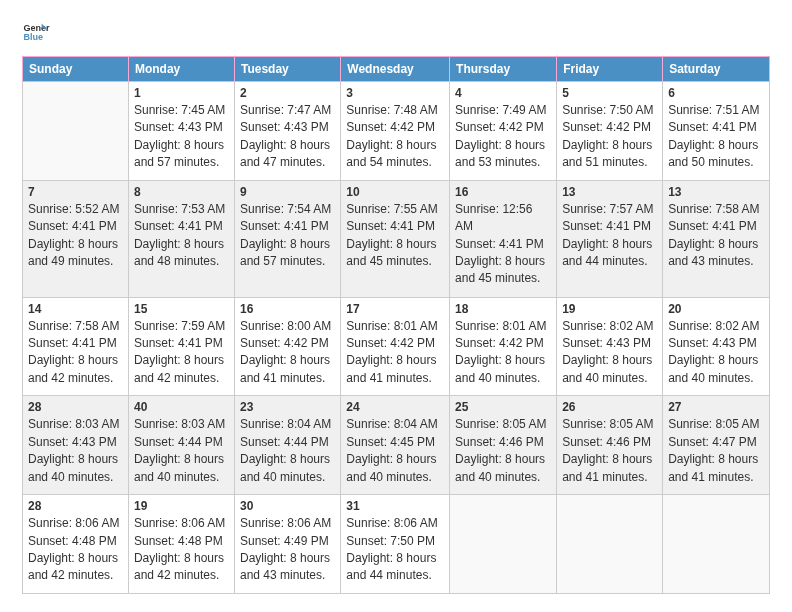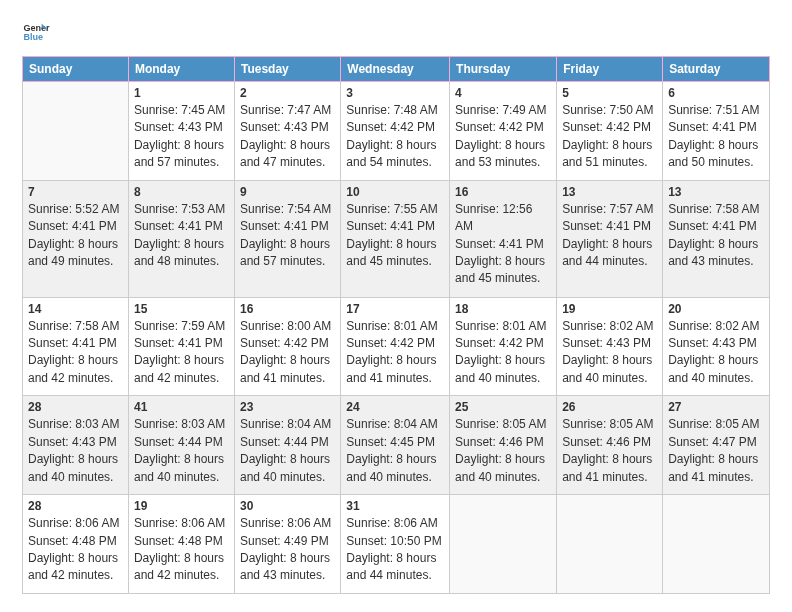--- a/index.html
+++ b/index.html
@@ -212,21 +212,21 @@
             <span class="day-num">20</span>
             <div class="day-info"><span>Sunrise: 8:02 AM</span><br><span>Sunset: 4:43 PM</span><br><span>Daylight: 8 hours</span><br><span>and 40 minutes.</span></div>
           </td>
         </tr>
         <tr class="row-shaded">
           <td>
             <span class="day-num">28</span>
             <div class="day-info"><span>Sunrise: 8:03 AM</span><br><span>Sunset: 4:43 PM</span><br><span>Daylight: 8 hours</span><br><span>and 40 minutes.</span></div>
           </td>
           <td>
-            <span class="day-num">41</span>
+            <span class="day-num">40</span>
             <div class="day-info"><span>Sunrise: 8:03 AM</span><br><span>Sunset: 4:44 PM</span><br><span>Daylight: 8 hours</span><br><span>and 40 minutes.</span></div>
           </td>
           <td>
             <span class="day-num">23</span>
             <div class="day-info"><span>Sunrise: 8:04 AM</span><br><span>Sunset: 4:44 PM</span><br><span>Daylight: 8 hours</span><br><span>and 40 minutes.</span></div>
           </td>
           <td>
             <span class="day-num">24</span>
             <div class="day-info"><span>Sunrise: 8:04 AM</span><br><span>Sunset: 4:45 PM</span><br><span>Daylight: 8 hours</span><br><span>and 40 minutes.</span></div>
           </td>
@@ -251,21 +251,21 @@
           <td>
             <span class="day-num">19</span>
             <div class="day-info"><span>Sunrise: 8:06 AM</span><br><span>Sunset: 4:48 PM</span><br><span>Daylight: 8 hours</span><br><span>and 42 minutes.</span></div>
           </td>
           <td>
             <span class="day-num">30</span>
             <div class="day-info"><span>Sunrise: 8:06 AM</span><br><span>Sunset: 4:49 PM</span><br><span>Daylight: 8 hours</span><br><span>and 43 minutes.</span></div>
           </td>
           <td>
             <span class="day-num">31</span>
-            <div class="day-info"><span>Sunrise: 8:06 AM</span><br><span>Sunset: 10:50 PM</span><br><span>Daylight: 8 hours</span><br><span>and 44 minutes.</span></div>
+            <div class="day-info"><span>Sunrise: 8:06 AM</span><br><span>Sunset: 7:50 PM</span><br><span>Daylight: 8 hours</span><br><span>and 44 minutes.</span></div>
           </td>
           <td class="empty"></td>
           <td class="empty"></td>
           <td class="empty"></td>
         </tr>
       </tbody>
   </table>
 </div>
 
 </body></html>

